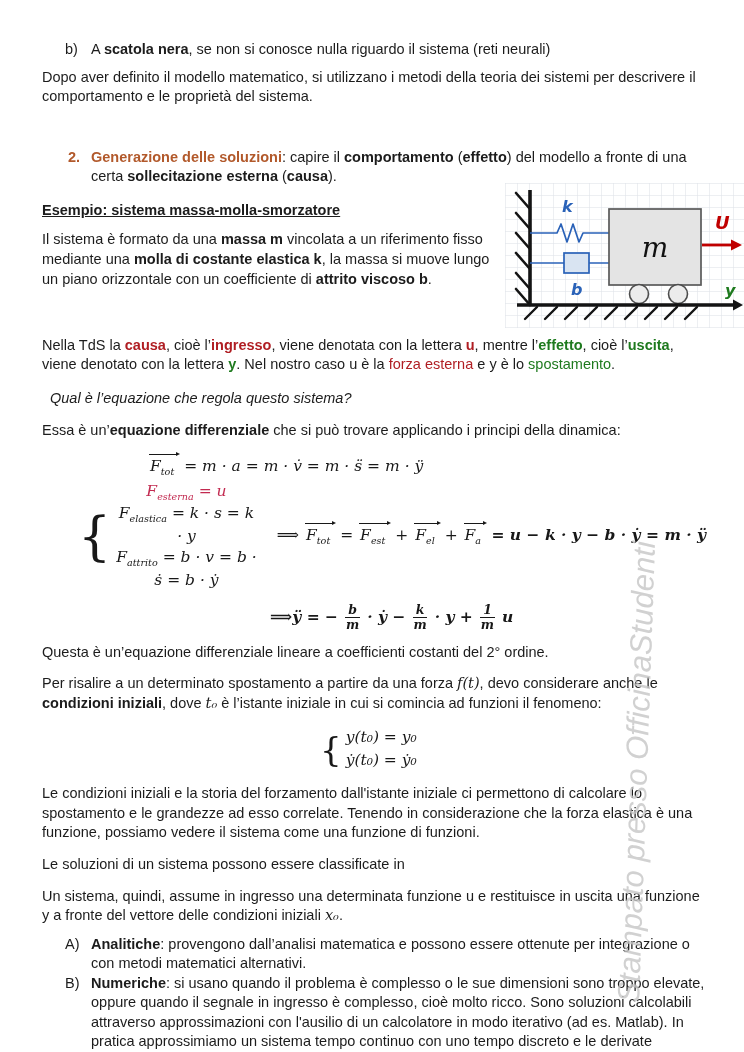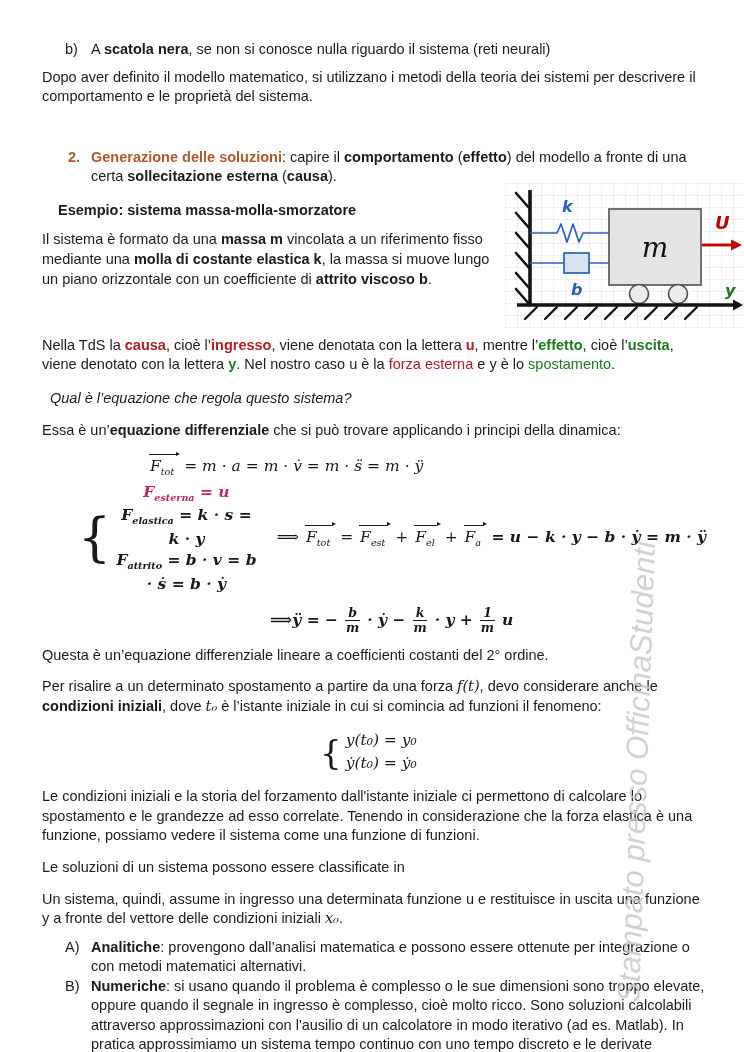--- a/index.html
+++ b/index.html
@@ -16,37 +16,37 @@
   p{margin:0 0 9px 0;}
   b,.b{font-weight:bold;}
   .red{color:var(--c-accent_red,#b01e23);}
   .green{color:var(--c-accent_green,#1e7a1e);}
   .brown{color:var(--c-heading_brown,#b2592b);}
   .item{display:flex;margin:0 0 8px 0;}
   .item .marker{width:26px;flex:0 0 26px;}
   .item.letter{margin-left:23px;}
   .item.num{margin-left:26px;margin-top:41px;}
   .item.num .marker{font-weight:bold;width:23px;flex:0 0 23px;}
-  .heading-underline{font-weight:bold;margin:14px 0 10px 16px;}
+  .heading-underline{font-weight:bold;text-decoration:underline;margin:14px 0 10px 0;}
   .qitalic{font-style:italic;margin:14px 0 12px 8px;}
   .clear-r{clear:right;}
   .mt{margin-top:12px;}
 
   
   .math{font-family:"DejaVu Serif","DejaVu Sans",serif;font-style:italic;color:#181818;font-size:15.5px;}
   .math sub{font-size:0.62em;font-style:italic;}
   .vec{position:relative;display:inline-block;padding:2px 5px 0 2px;}
   .vec::before{content:"";position:absolute;left:1px;right:3px;top:0;border-top:1.3px solid currentColor;}
   .vec::after{content:"";position:absolute;right:-1px;top:-2.5px;width:0;height:0;
     border-left:4.5px solid currentColor;border-top:2.8px solid transparent;border-bottom:2.8px solid transparent;}
   .eq1{margin:14px 0 2px 106px;}
   .sysrow{display:flex;align-items:center;margin:0 0 6px 36px;}
   .brace{font-family:"DejaVu Serif",serif;font-size:52px;font-style:normal;line-height:0.9;color:#181818;}
   .sys-lines{text-align:center;margin-left:5px;line-height:1.38;}
-  .sys-lines .mline{display:block;font-weight:bold;}
+  .sys-lines .mline{display:block;}
   .mathred{color:var(--c-math_red,#c22a50);}
   .imp1{margin-left:20px;white-space:nowrap;}
   .imp1 .tail{font-weight:bold;}
   .arrow{font-style:normal;}
   .imp2{margin:12px 0 10px 228px;font-weight:bold;display:flex;align-items:center;}
   .frac{display:inline-flex;flex-direction:column;align-items:center;vertical-align:middle;margin:0 5px;line-height:1.15;}
   .frac .num{border-bottom:1.3px solid #181818;padding:0 3px;font-size:12.5px;}
   .frac .den{padding:0 3px;font-size:12.5px;}
   .cond{display:flex;align-items:center;margin:13px 0 13px 278px;}
   .cond .brace{font-size:34px;}

